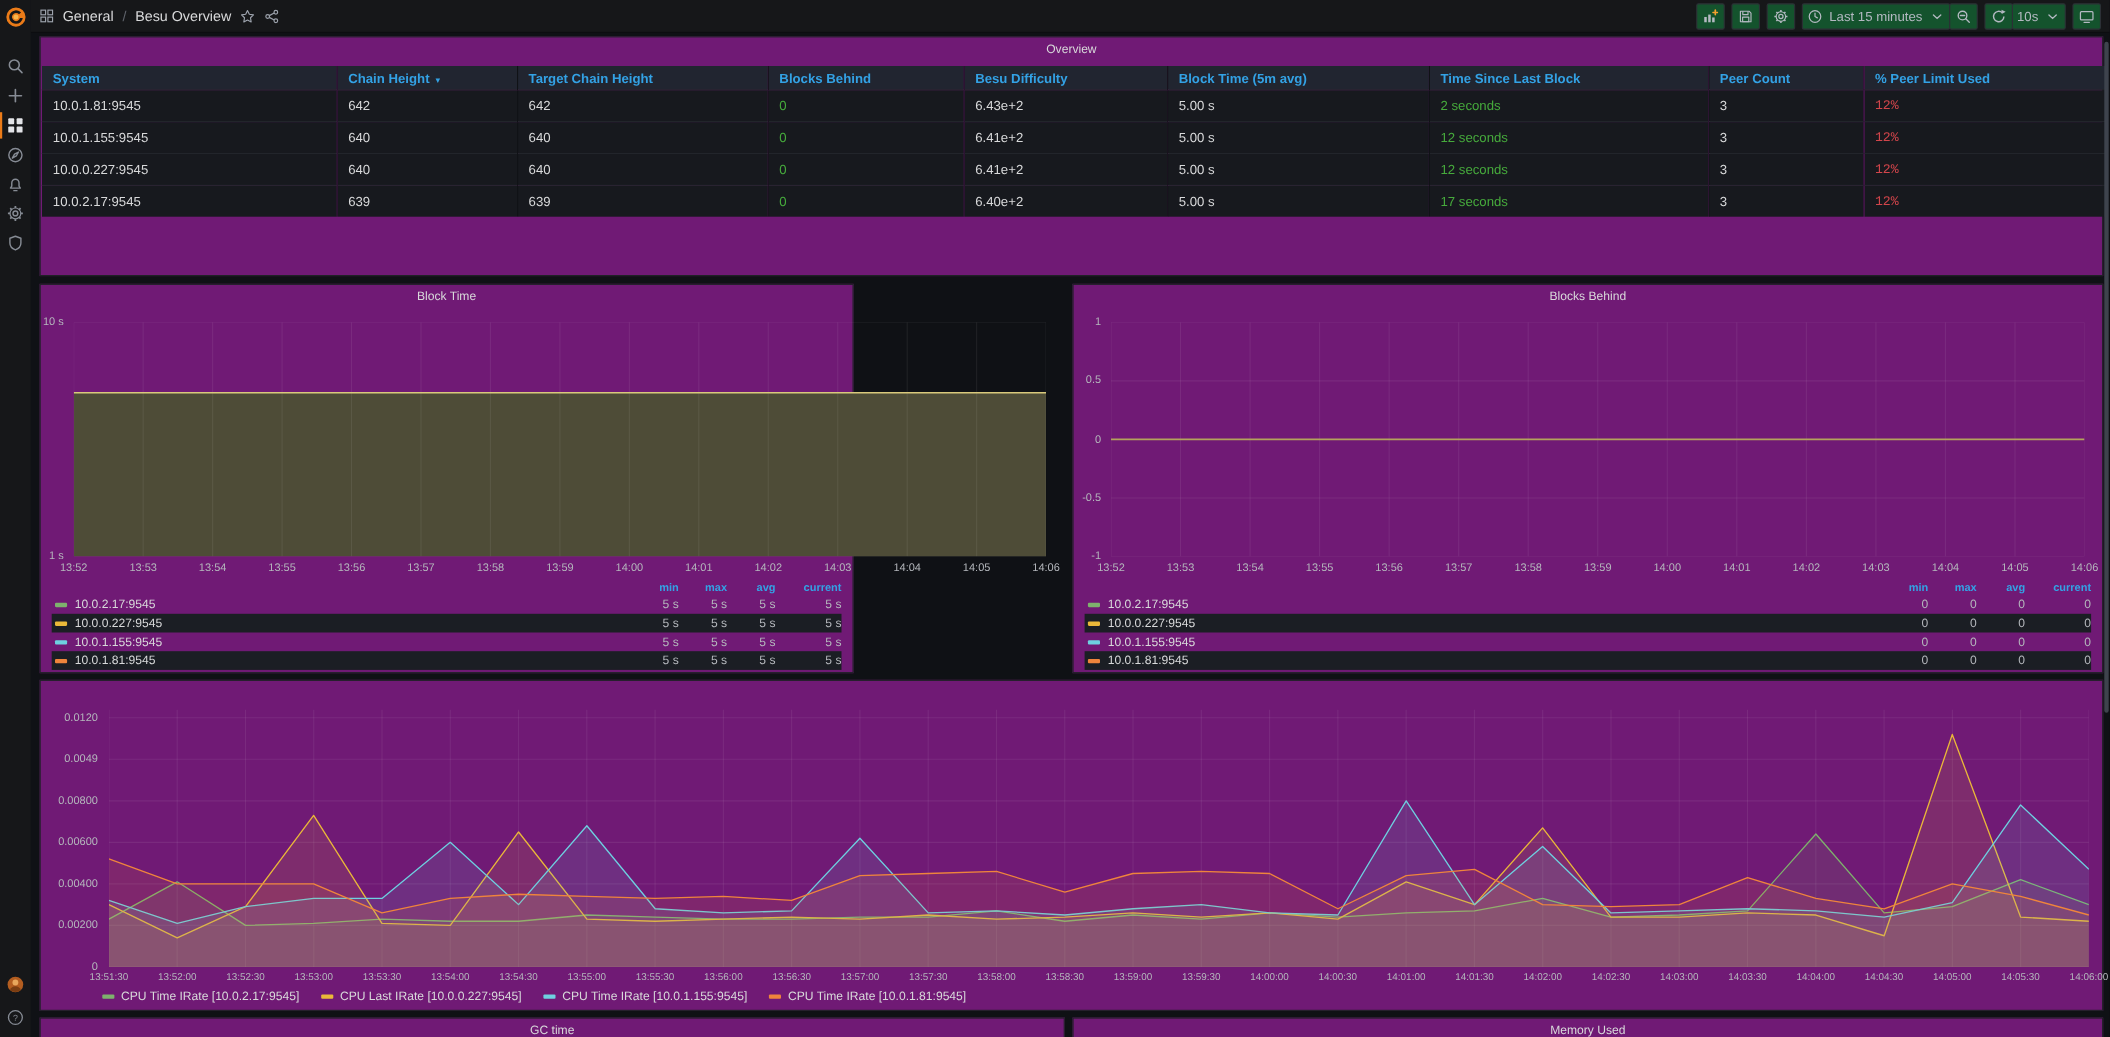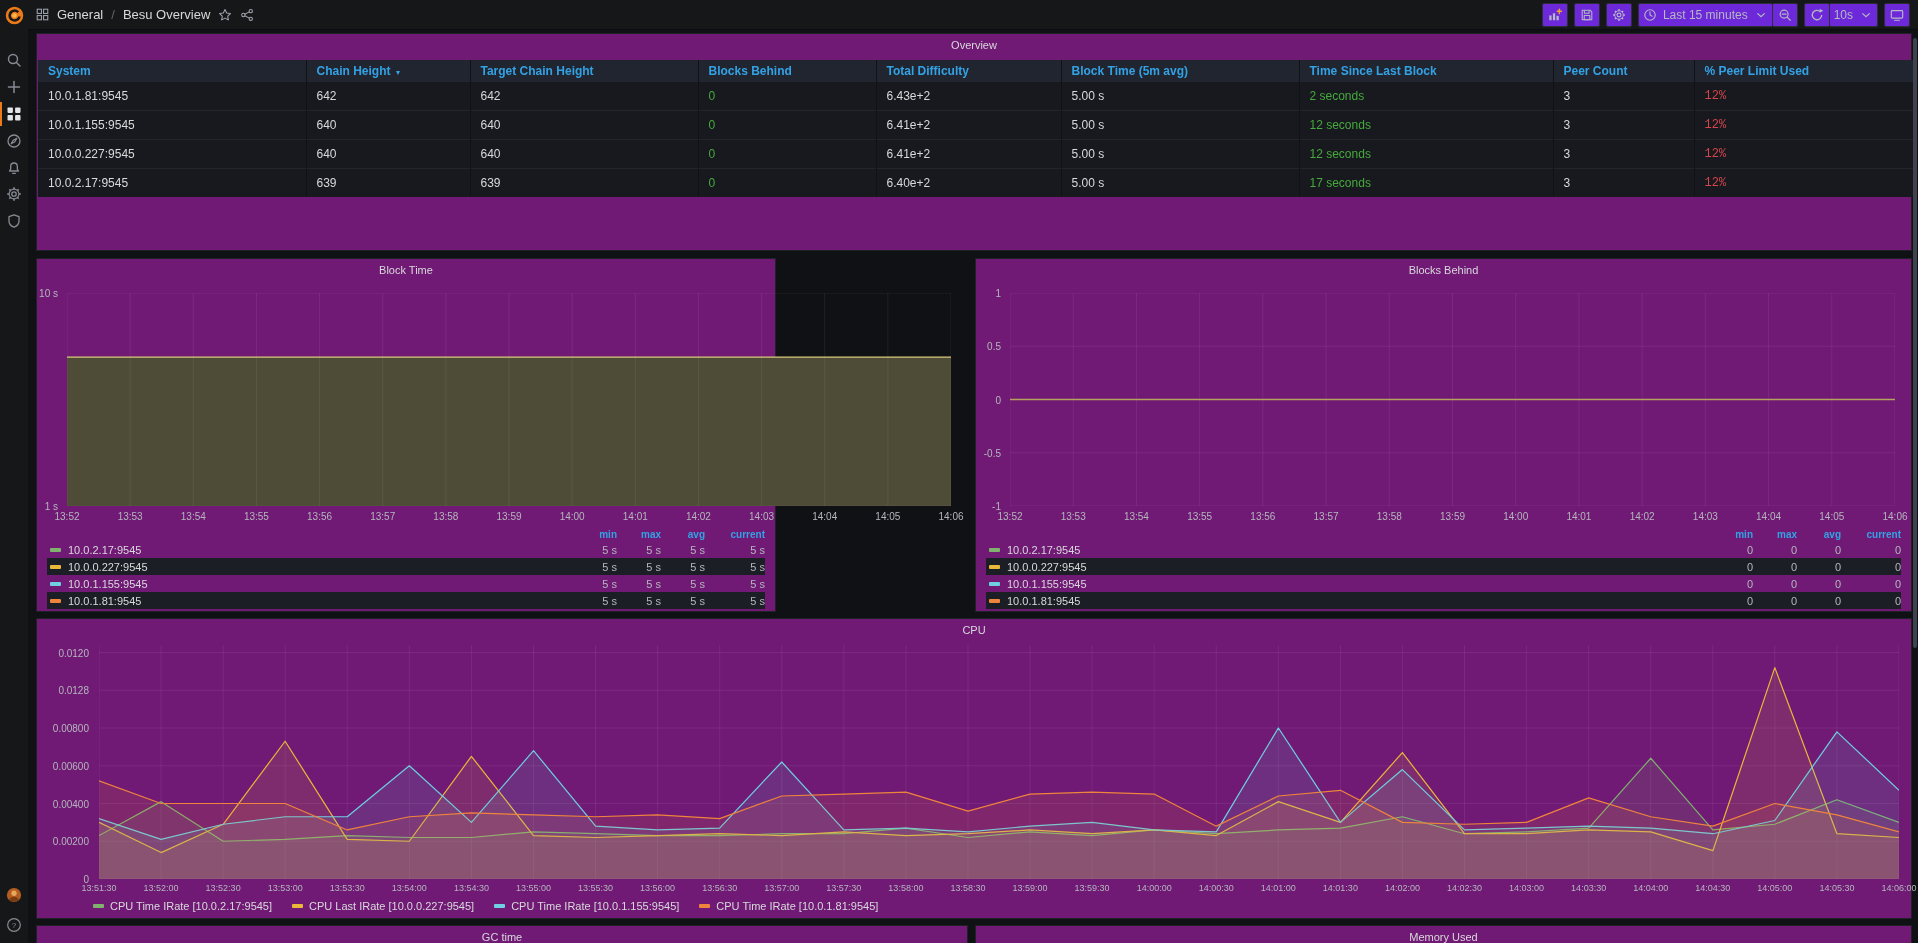--- a/index.html
+++ b/index.html
@@ -17,21 +17,21 @@
   .topnav{position:absolute;left:28px;top:0;right:0;height:30px;background:#161719;display:flex;align-items:center;padding:0 8px;box-sizing:border-box;border-bottom:1px solid #0c0d10;z-index:5;}
   .crumb{display:flex;align-items:center;gap:8px;font-size:13px;}
   .crumb .lnk{cursor:pointer;}
   .crumb .sep{color:#60646c;}
   .ic{width:14px;height:14px;display:block;}
   .ic13{width:13px;height:13px;display:block;}
   .crumb-ic{color:#9da3ad;display:flex;align-items:center;cursor:pointer;}
   .toolbar{margin-left:auto;display:flex;align-items:center;gap:6px;}
   .tgroup{display:flex;}
   .tgroup .tbtn + .tbtn{margin-left:-1px;}
-  .tbtn{height:24px;min-width:26px;padding:0 4px;background:#6d28d9;border:1px solid #2c3036;border-radius:2px;display:flex;align-items:center;justify-content:center;gap:6px;color:#b4b9c2;font-size:12px;cursor:pointer;box-sizing:border-box;white-space:nowrap;}
+  .tbtn{height:24px;min-width:26px;padding:0 4px;background:#14532d;border:1px solid #2c3036;border-radius:2px;display:flex;align-items:center;justify-content:center;gap:6px;color:#b4b9c2;font-size:12px;cursor:pointer;box-sizing:border-box;white-space:nowrap;}
 
   
   .content{position:absolute;left:28px;top:30px;width:1890px;height:913px;background:#0f1115;overflow:hidden;}
   .panel{position:absolute;background:#701a75;border:1px solid #1f2126;box-sizing:border-box;}
   .ptitle{position:absolute;top:5px;left:0;right:0;text-align:center;font-size:11px;color:#d8d9da;cursor:pointer;z-index:2;}
   #panel-overview{left:8px;top:3px;width:1876px;height:218px;}
   #panel-block-time{left:8px;top:228px;width:740px;height:354px;}
   #panel-blocks-behind{left:947px;top:228px;width:937px;height:354px;}
   #panel-cpu{left:8px;top:588px;width:1876px;height:301px;}
   #panel-gc{left:8px;top:895px;width:932px;height:60px;}
@@ -284,21 +284,21 @@
             <col style="width:254px">
             <col style="width:141px">
             <col style="width:220px">
         </colgroup>
         <thead>
             <tr>
               <th>System</th>
               <th>Chain Height<span class="sort-ic">▼</span></th>
               <th>Target Chain Height</th>
               <th>Blocks Behind</th>
-              <th>Total Difficulty</th>
+              <th>Besu Difficulty</th>
               <th>Block Time (5m avg)</th>
               <th>Time Since Last Block</th>
               <th>Peer Count</th>
               <th>% Peer Limit Used</th>
             </tr>
           </thead>
         <tbody>
             <tr>
               <td>10.0.1.81:9545</td>
               <td>642</td>
@@ -532,24 +532,23 @@
             <span class="sp"></span>
             <span class="lg-val">0</span>
             <span class="lg-val">0</span>
             <span class="lg-val">0</span>
             <span class="lg-val cur">0</span>
           </div>
         </div>
     </section>
 
     <section class="panel" id="panel-cpu">
-      <div class="ptitle">CPU</div>
       <div class="ylabels" id="cpu-ylabels">
           <span class="ylab" style="top: 3.22581%;">0.0120</span>
-          <span class="ylab" style="top: 19.3548%;">0.0128</span>
+          <span class="ylab" style="top: 19.3548%;">0.0049</span>
           <span class="ylab" style="top: 35.4839%;">0.00800</span>
           <span class="ylab" style="top: 51.6129%;">0.00600</span>
           <span class="ylab" style="top: 67.7419%;">0.00400</span>
           <span class="ylab" style="top: 83.871%;">0.00200</span>
           <span class="ylab" style="top: 100%;">0</span>
         </div>
       <div class="plot" id="cpu-plot">
           <svg viewBox="0 0 100 100" preserveAspectRatio="none" class="chart-svg">
             <line x1="0" y1="0" x2="0" y2="100" stroke="rgba(255,255,255,0.07)" stroke-width="1" vector-effect="non-scaling-stroke"></line>
             <line x1="3.4482758620689653" y1="0" x2="3.4482758620689653" y2="100" stroke="rgba(255,255,255,0.07)" stroke-width="1" vector-effect="non-scaling-stroke"></line>

